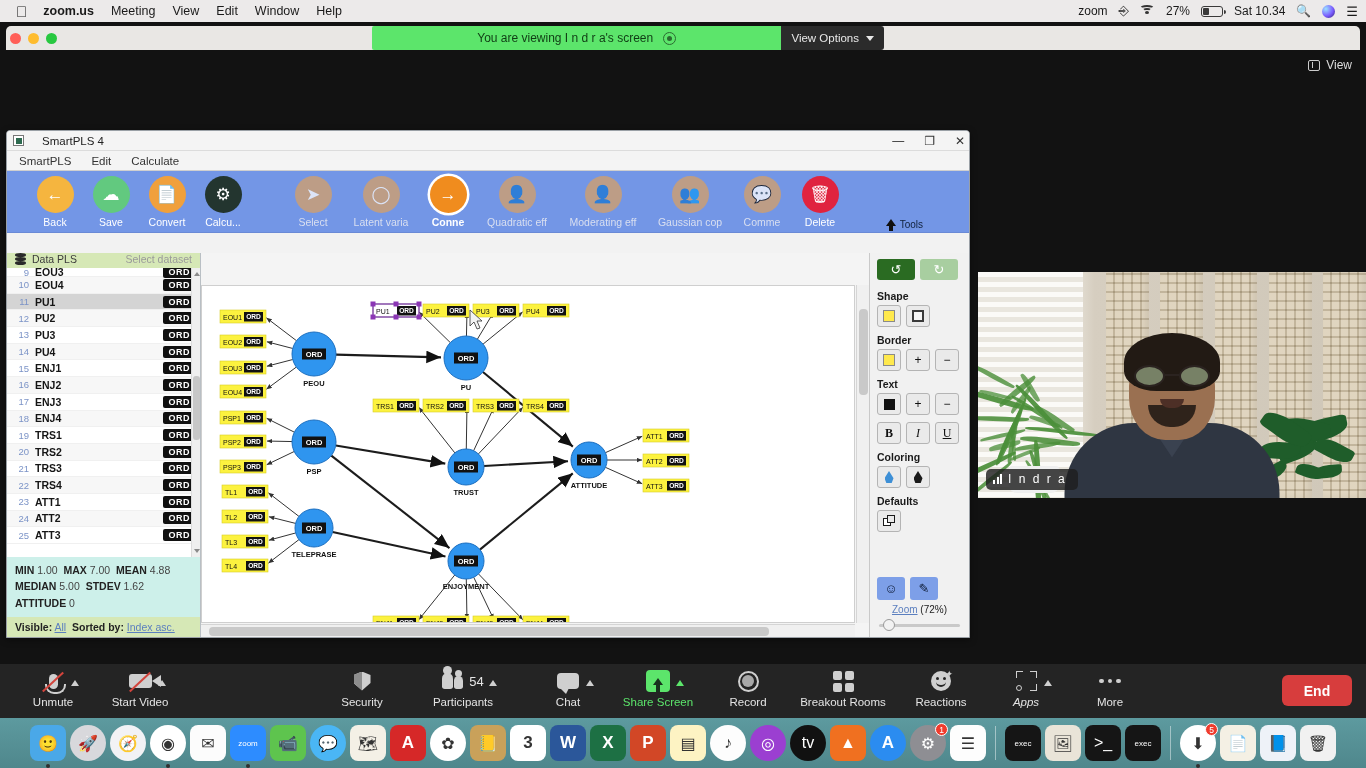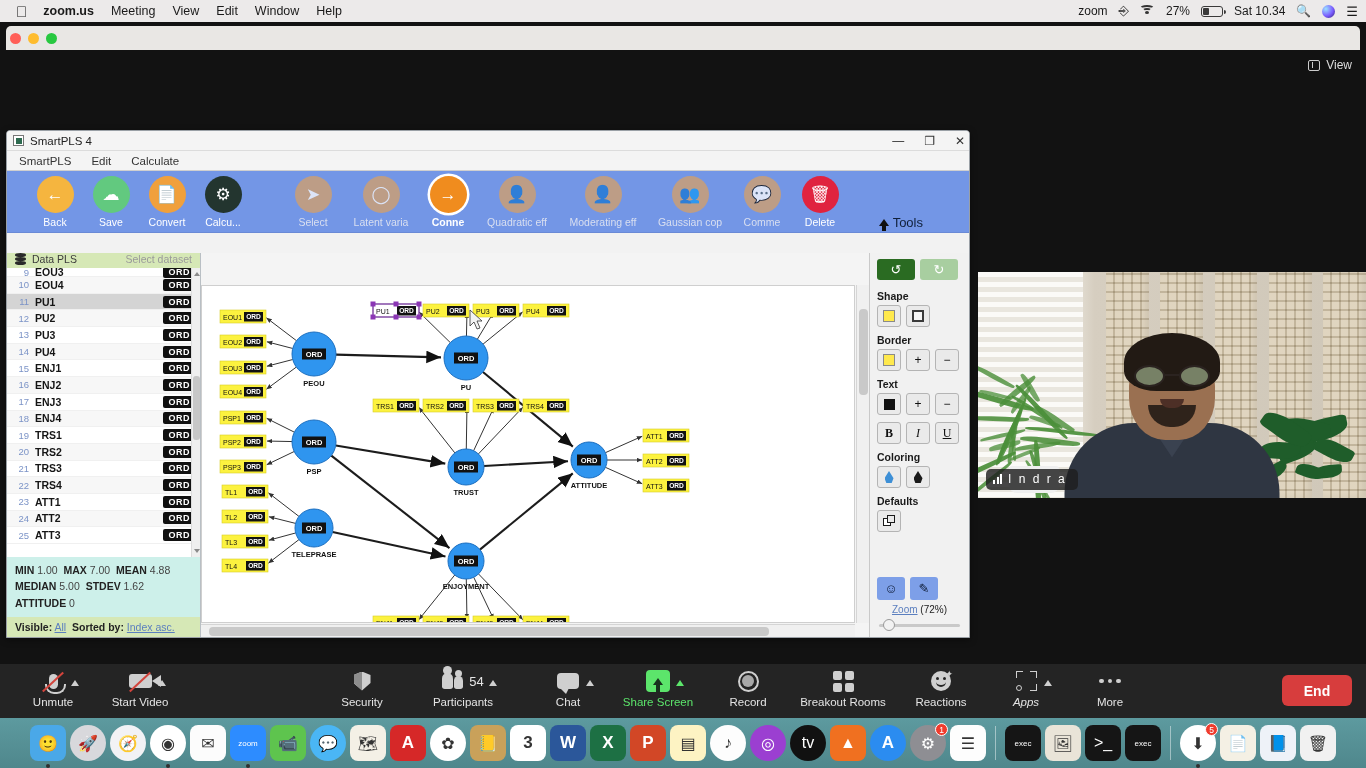--- a/index.html
+++ b/index.html
@@ -77,41 +77,41 @@
   .view-btn { position:absolute; right:14px; top:6px; color:#dcdcdc; font-size:12px;
      display:flex; align-items:center; gap:6px;}
   .view-ic { display:inline-block; width:12px;height:11px;border:1.4px solid #ccc;border-radius:2px;position:relative;}
   .view-ic::after{content:"";position:absolute;left:2.5px;top:1.5px;bottom:1.5px;width:1.5px;background:#ccc;}
 
   
   .pls-win { position:absolute; left:6px; top:130px; width:964px; height:508px;
      background:#f2f2f2; border:1px solid #9aa0a6; border-radius:4px 4px 0 0; overflow:hidden;
      box-shadow: 0 2px 7px rgba(0,0,0,.4);}
   .pls-title { height:20px; background:#f4f4f4; border-bottom:1px solid #dcdcdc;
-     display:flex; align-items:center; padding:0 6px; font-size:11.5px; color:#222; position:relative;}
+     display:flex; align-items:center; padding:0 6px; font-size:11.5px; color:#222; position:relative;gap:12px;}
   .pls-title .appic { width:11px;height:11px;background:#fff;border:1px solid #777;
      margin-right:6px; display:inline-flex; align-items:center; justify-content:center;}
   .pls-title .appic i{width:6px;height:6px;background:#2d6a4f;display:block;}
   .wbtns { position:absolute; right:4px; top:0; height:20px; display:flex; align-items:center; gap:20px;
      font-size:12px; color:#333;}
   .wbtns span { cursor:default; }
   .pls-menu { height:20px; background:#f4f4f4; border-bottom:1px solid #cfcfcf;
      display:flex; align-items:center; gap:20px; padding-left:12px; font-size:11.5px; color:#333;}
 
   .pls-toolbar { height:62px; background:#7396e6; position:relative;
      border-bottom:1px solid #6a8ad6; }
   .tb-item { position:absolute; top:5px; width:76px; text-align:center; color:#fff; font-size:10.5px;}
   .tb-circ { width:37px;height:37px;border-radius:50%;margin:0 auto 3px;
      display:flex;align-items:center;justify-content:center; color:#fff; font-size:17px; }
   .tb-item.dim .tb-circ { background:#d6a066; opacity:.75;}
   .tb-item.dim .tb-lbl { color:#d9dff0;}
   .tb-item .tb-lbl { display:block; white-space:nowrap; overflow:hidden;}
   .tb-item.active .tb-lbl { font-weight:bold; }
-  .tools-link { position:absolute; right:46px; bottom:2px; color:#10203a; font-size:13px;
-     display:flex; align-items:center; gap:4px;}
+  .tools-link { position:absolute; right:46px; bottom:2px; color:#10203a; font-size:10px;
+     display:flex; align-items:flex-start; gap:4px;}
   .uparrow { width:0;height:0;border-left:5px solid transparent;border-right:5px solid transparent;
      border-bottom:7px solid #111; display:inline-block; position:relative;}
   .uparrow::after{content:"";position:absolute;left:-2px;top:7px;width:4px;height:5px;background:#111;}
 
   
   .pls-body { position:absolute; top:122px; left:0; right:0; bottom:0; display:flex; }
   .side { width:194px; background:#fff; border-right:1px solid #b9bfc4;
      display:flex; flex-direction:column; }
   .side-title { background:#d6e8b6; font-size:13px; color:#3a3a3a; padding:3px 8px;
      font-family:"Liberation Serif", serif; }
@@ -337,20 +337,32 @@
   </div>
 
   <div class="desktop-bg"></div>
   <div class="shared-window-top"></div>
   <div class="wdots">
     <span class="wd-r"></span>
     <span class="wd-y"></span>
     <span class="wd-g"></span>
   </div>
 
+  <div class="share-banner">
+    <div class="share-left">
+      <span>You are viewing I n d r a's screen</span>
+      <span class="stoprec">
+          <i></i>
+        </span>
+    </div>
+    <div class="share-right">
+      <span>View Options</span>
+      <span class="caret-dn"></span>
+    </div>
+  </div>
 
   <div class="livebar">
     <div class="view-btn">
       <span class="view-ic"></span>
       <span>View</span>
     </div>
   </div>
 
   <div class="pls-win">
 

